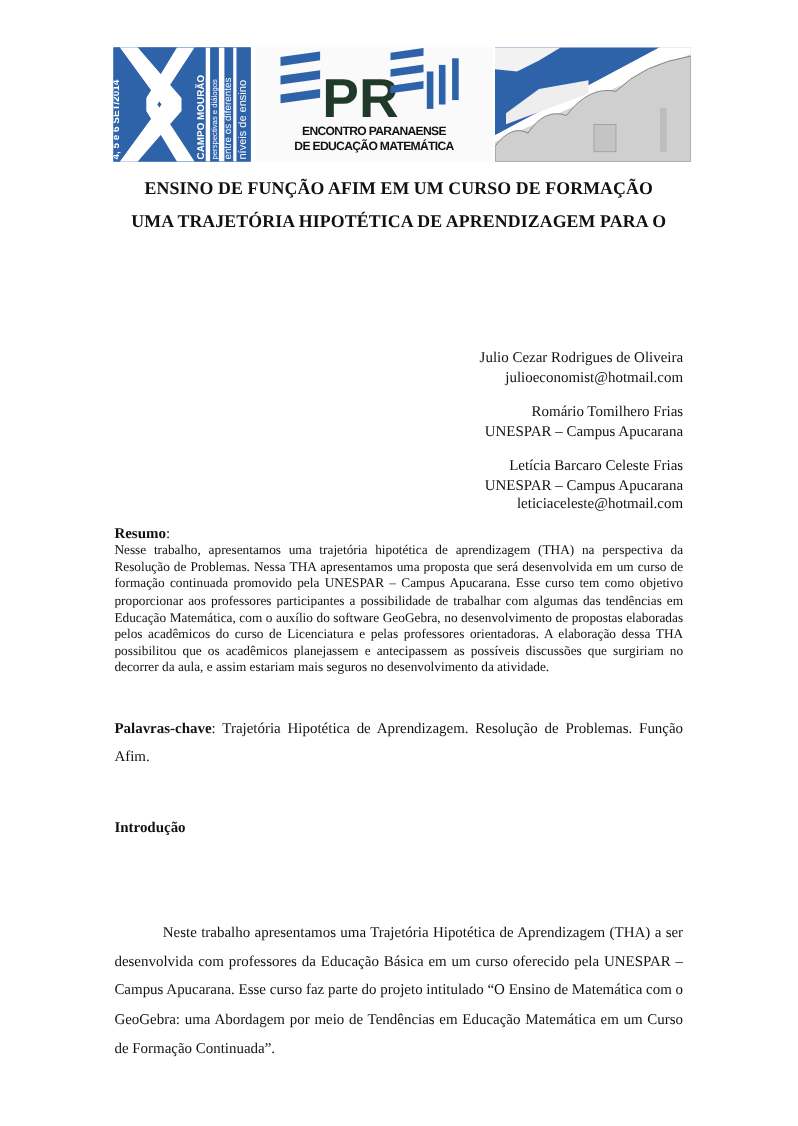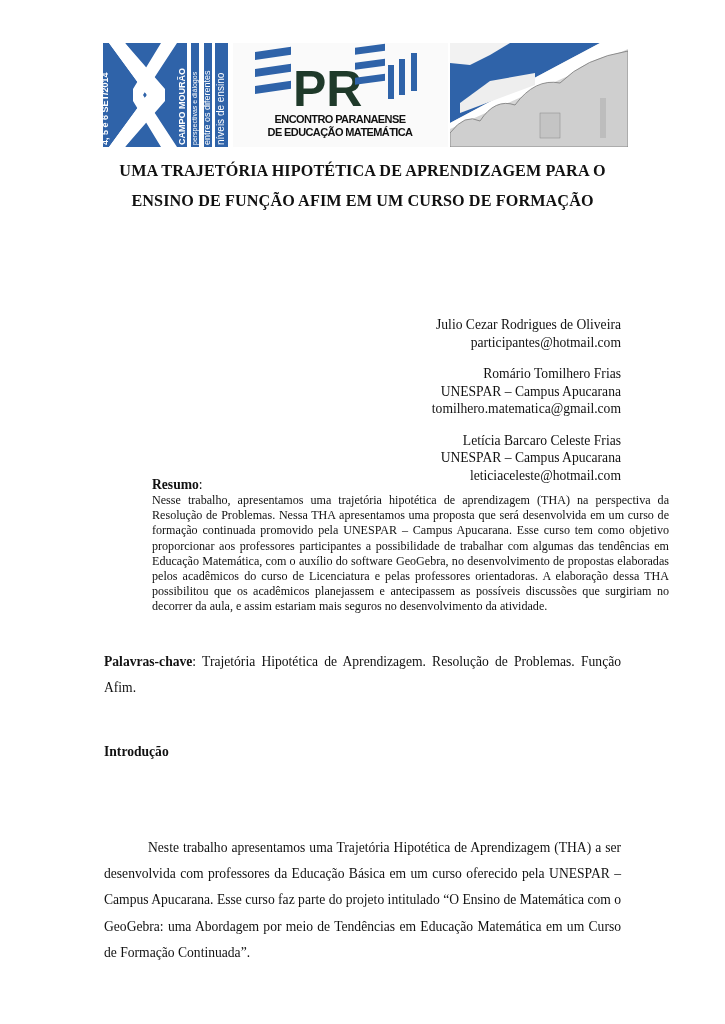--- a/index.html
+++ b/index.html
@@ -15,21 +15,21 @@
     
     .title { position: absolute; left: 100px; top: 156px; width: 525px; text-align: center; font-family: "Liberation Serif", serif; font-weight: bold; font-size: 16.2px; line-height: 30px; letter-spacing: 0.1px; }
     .title div { white-space: nowrap; }
 
     
     .authors { position: absolute; right: 104px; top: 272px; text-align: right; font-size: 13.6px; line-height: 17.5px; margin-top: 44px; }
     .author { margin-bottom: 14px; }
     .author div { white-space: nowrap; }
 
     
-    .resumo { position: absolute; left: 104px; top: 477px; width: 517px; font-size: 12.1px; line-height: 15.2px; margin-left: 48px; }
+    .resumo { position: absolute; left: 104px; top: 477px; width: 517px; font-size: 12.1px; line-height: 15.2px; }
     .resumo-label { font-size: 13.6px; line-height: 16px; }
     .resumo-label b { font-weight: bold; }
     .resumo-text { text-align: justify; text-align-last: left; }
 
     .keywords { position: absolute; left: 104px; top: 649px; width: 517px; font-size: 13.6px; line-height: 26px; text-align: justify; text-align-last: left; }
     .keywords b { font-weight: bold; }
 
     .intro-head { position: absolute; left: 104px; top: 744px; font-size: 13.6px; font-weight: bold; }
 
     .intro-body { position: absolute; left: 104px; top: 792px; width: 517px; font-size: 13.6px; line-height: 26.2px; text-align: justify; text-align-last: left; text-indent: 44px; margin-top: 43px; }
@@ -87,33 +87,32 @@
       <polygon points="150,0 178,0 178,6 0,86 0,80" fill="#ffffff"></polygon>
       <polygon points="10,60 40,38 85,30 85,42 10,70" fill="#eeeeee"></polygon>
       <path d="M0,90 Q15,70 30,78 Q45,55 65,62 Q85,35 110,40 Q135,15 178,8 L178,104 L0,104 Z" fill="#cfcfcf" stroke="#777" stroke-width="0.8"></path>
       <rect x="150" y="55" width="6" height="40" fill="#bdbdbd"></rect>
       <rect x="90" y="70" width="20" height="25" fill="#c4c4c4" stroke="#888" stroke-width="0.5"></rect>
     </svg>
   </div>
 </div>
 
 <div class="title">
+  <div>ENSINO DE FUNÇÃO AFIM EM UM CURSO DE FORMAÇÃO</div>
   <div>UMA TRAJETÓRIA HIPOTÉTICA DE APRENDIZAGEM PARA O</div>
-  <div>ENSINO DE FUNÇÃO AFIM EM UM CURSO DE FORMAÇÃO</div>
 </div>
 
 <div class="authors">
   <div class="author">
     <div>Julio Cezar Rodrigues de Oliveira</div>
-    <div>participantes@hotmail.com</div>
+    <div>julioeconomist@hotmail.com</div>
   </div>
   <div class="author">
     <div>Romário Tomilhero Frias</div>
     <div>UNESPAR – Campus Apucarana</div>
-    <div>tomilhero.matematica@gmail.com</div>
   </div>
   <div class="author">
     <div>Letícia Barcaro Celeste Frias</div>
     <div>UNESPAR – Campus Apucarana</div>
     <div>leticiaceleste@hotmail.com</div>
   </div>
 </div>
 
 <div class="resumo">
   <div class="resumo-label"><b>Resumo</b><span>:</span></div>

